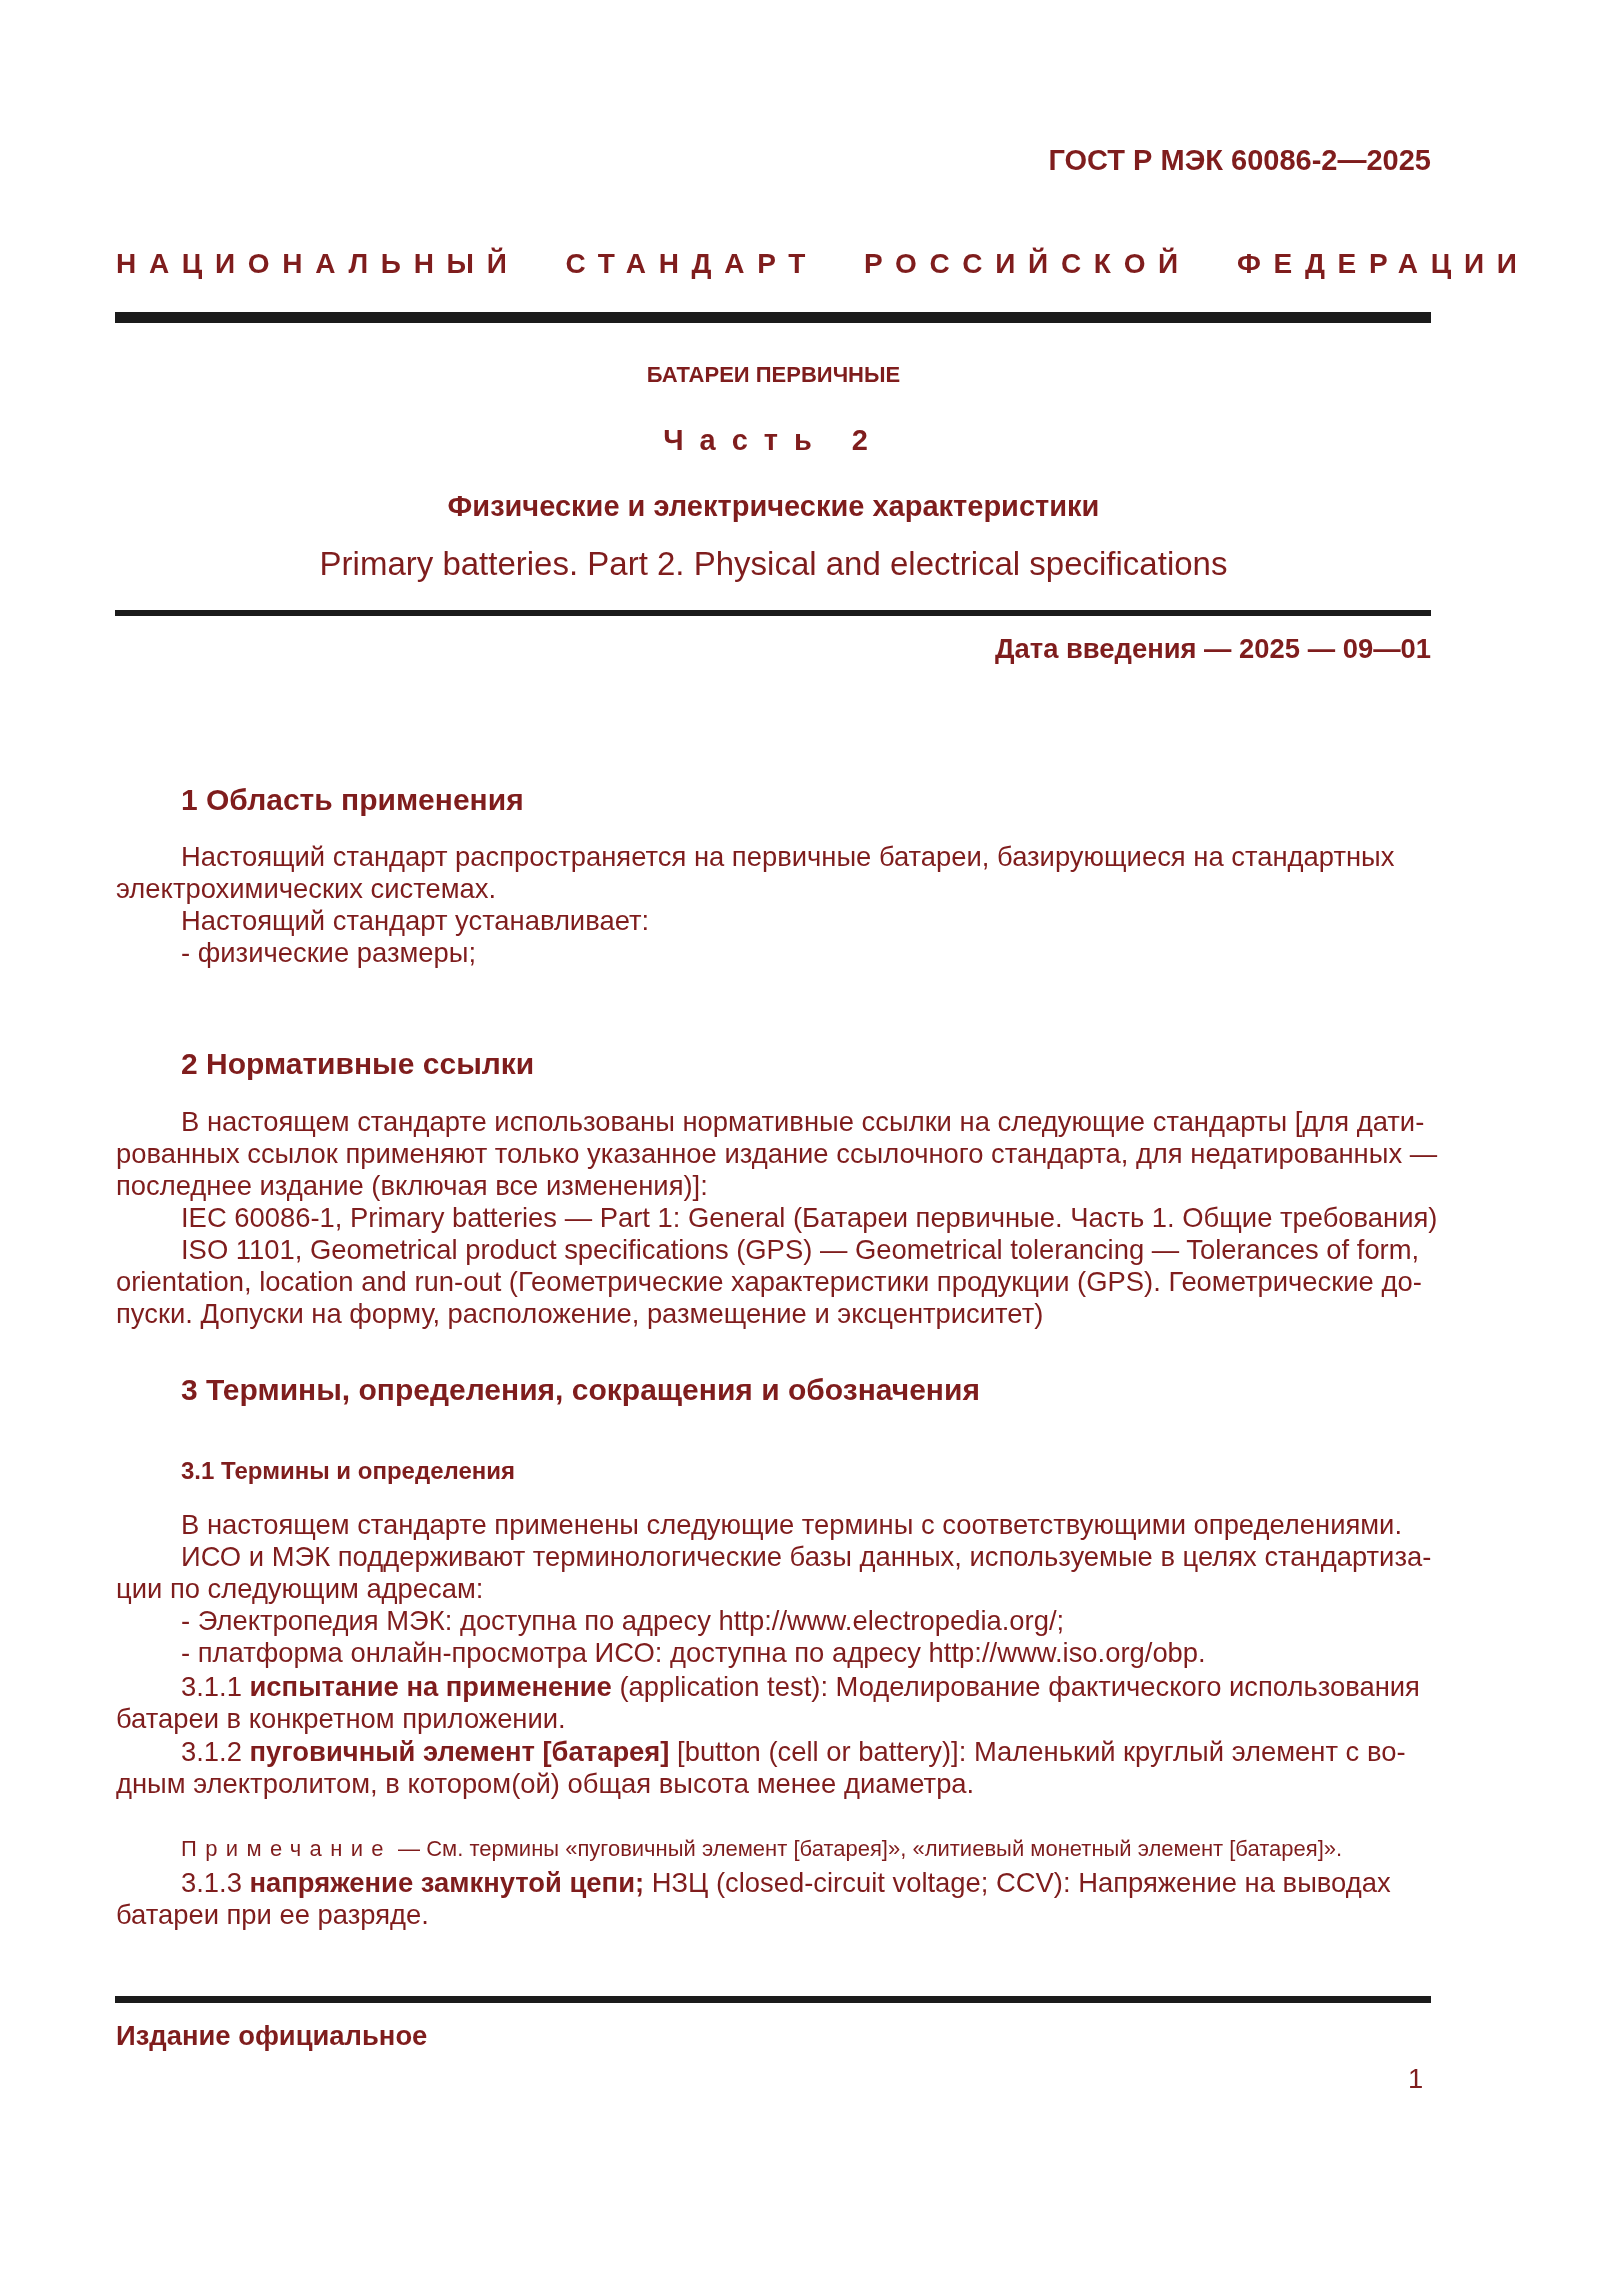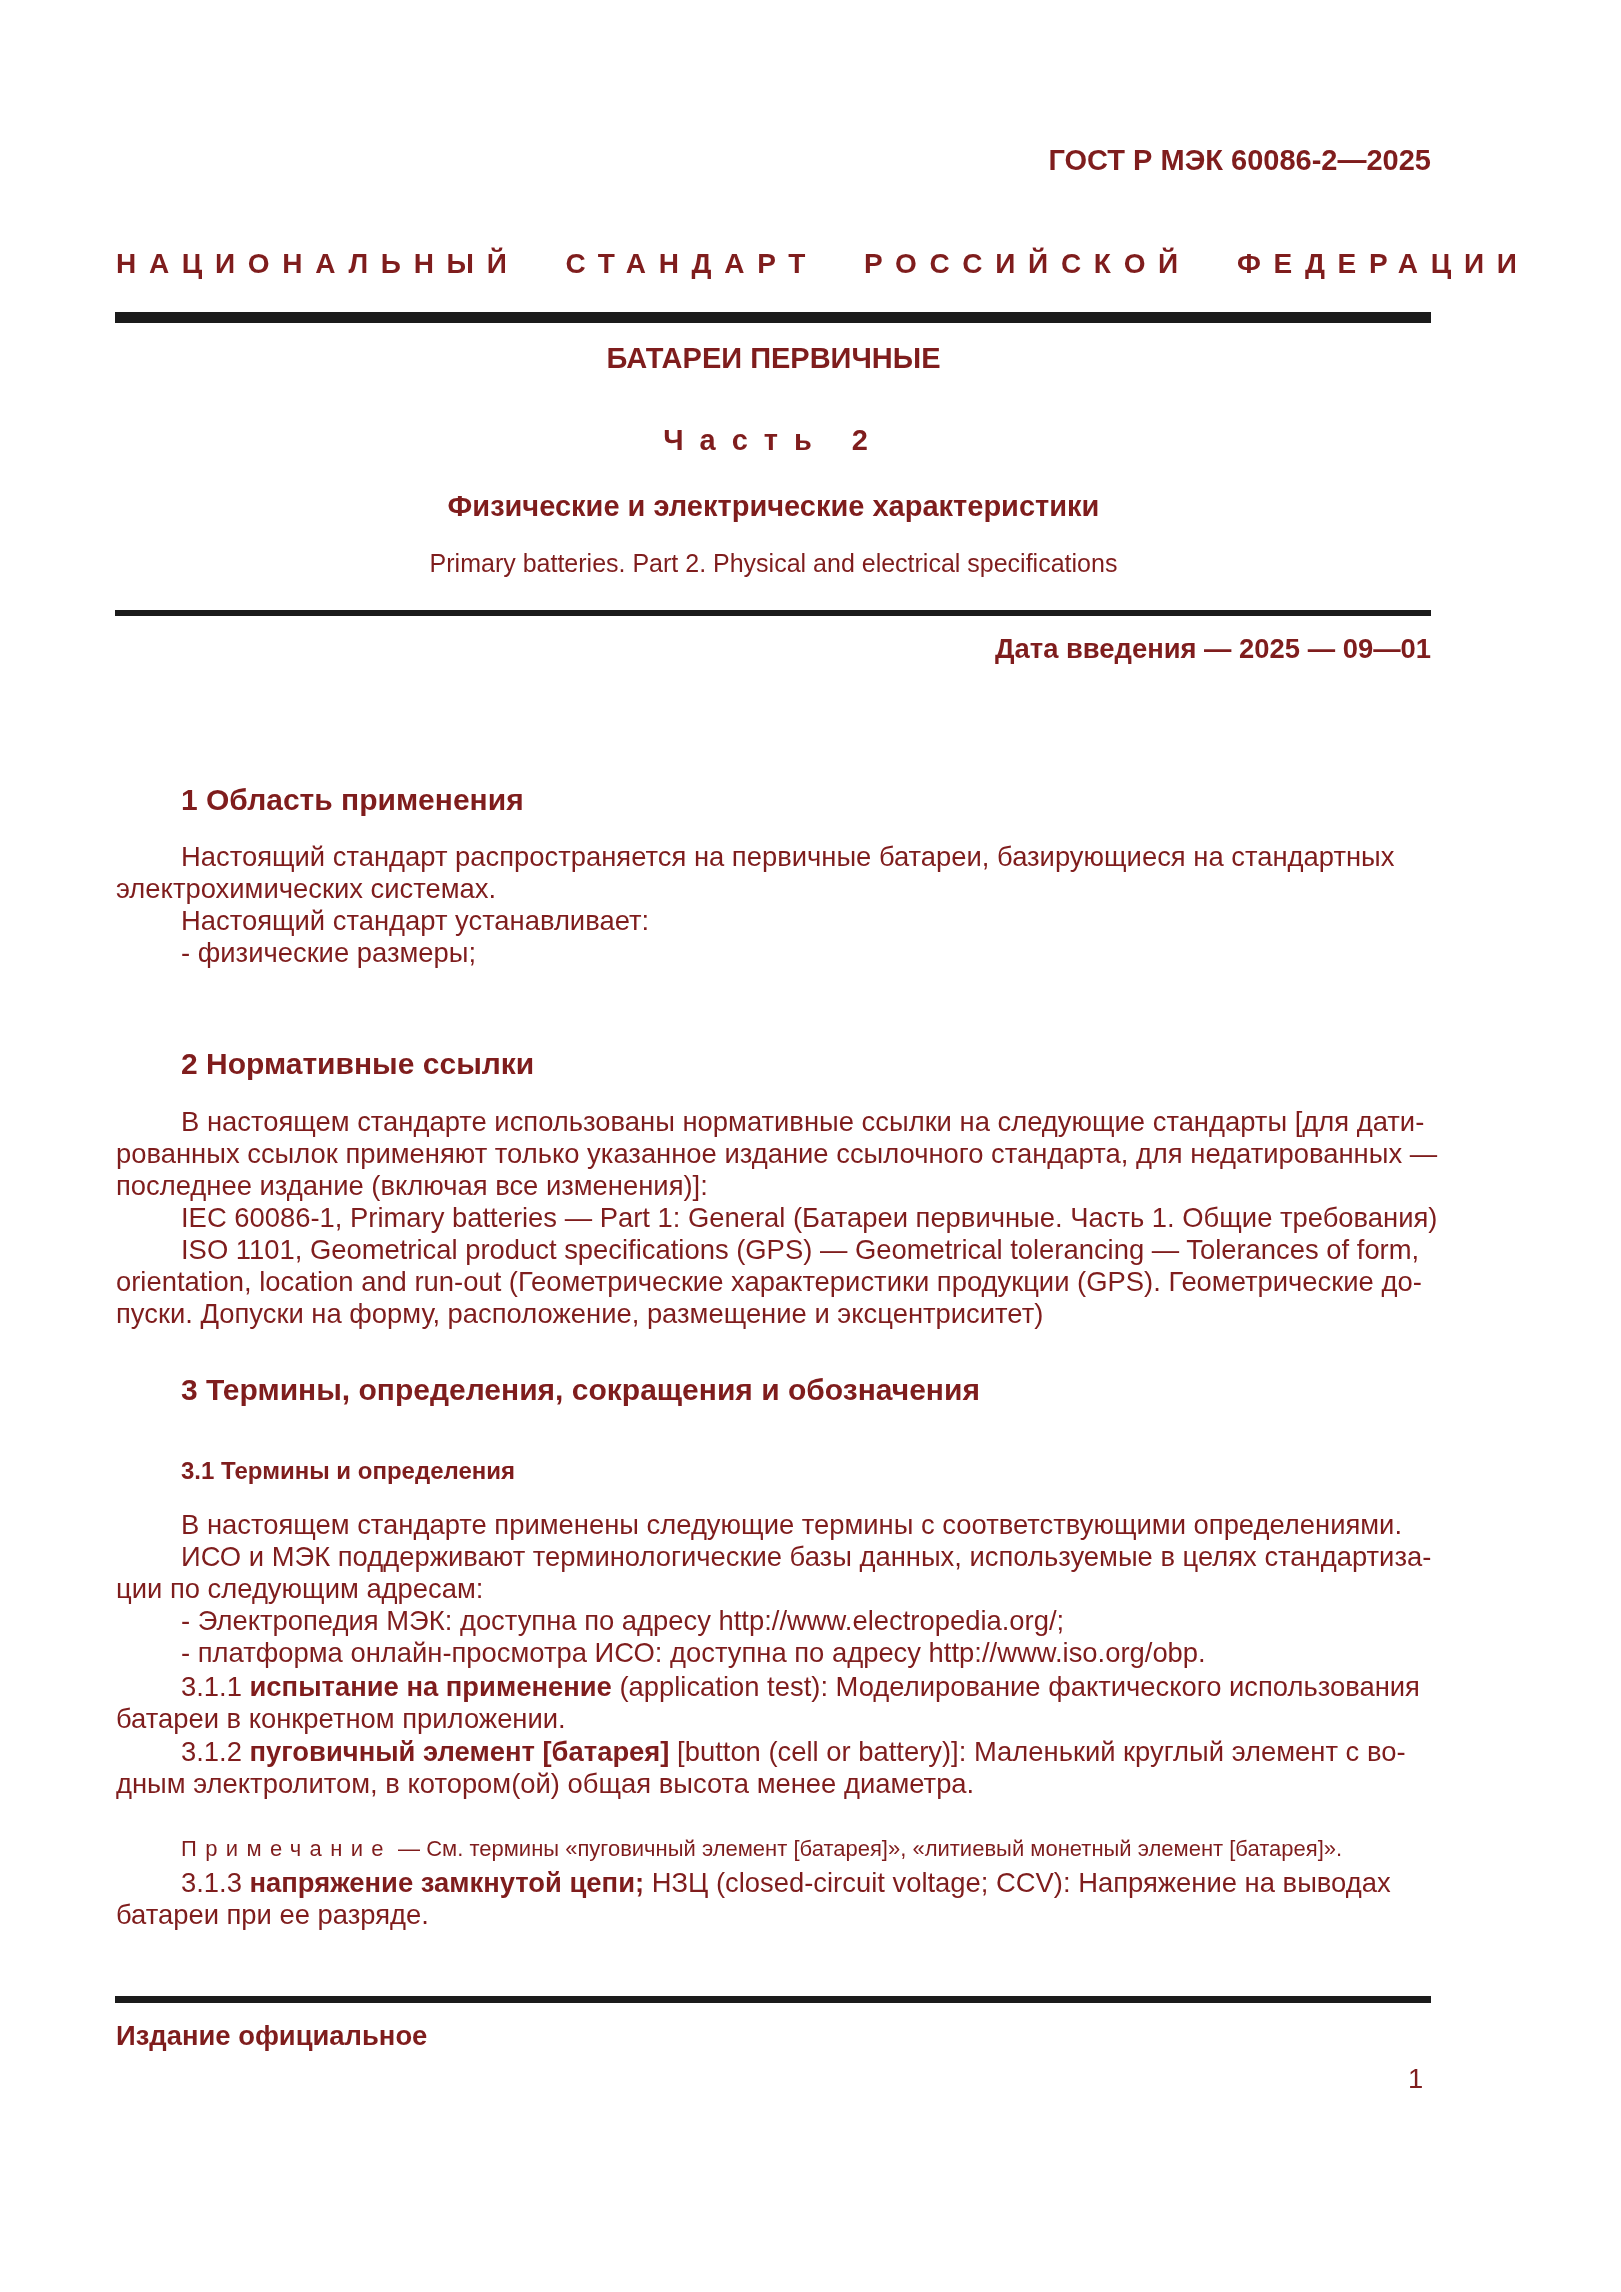--- a/index.html
+++ b/index.html
@@ -20,24 +20,24 @@
   .rule { position: absolute; left: 115px; width: 1316px; background: #1b1b1b; }
   .center { text-align: center; }
   .right { text-align: right; }
 
   .doc-code { top: 144px; font-size: 29px; line-height: 33px; }
   .banner {
     top: 247px; font-size: 28px; line-height: 33px;
     letter-spacing: 12.7px; word-spacing: 25.5px; white-space: nowrap;
   }
   .rule-top { top: 312px; height: 10.8px; }
-  .title-main { top: 342px; font-size: 29px; line-height: 33px; }
+  .title-main { top: 358px; font-size: 22px; line-height: 33px; }
   .title-part { top: 424px; font-size: 29px; line-height: 33px; letter-spacing: 0.55em; }
   .title-sub { top: 490px; font-size: 29px; line-height: 33px; }
-  .title-en { top: 547px; font-size: 25px; line-height: 33px; font-weight: normal; }
+  .title-en { top: 547px; font-size: 33px; line-height: 33px; font-weight: normal; }
   .rule-mid { top: 610px; height: 5.9px; }
   .date-line { top: 632px; font-size: 27.4px; line-height: 33px; }
 
   .heading { font-size: 30px; line-height: 35px; font-weight: bold; padding-left: 65px; white-space: nowrap; }
   .subheading { font-size: 24px; line-height: 33px; font-weight: bold; padding-left: 65px; white-space: nowrap; }
 
   .s1-heading { top: 782px; }
   .s1-body { top: 841px; }
   .s2-heading { top: 1046px; }
   .s2-body { top: 1106px; }

